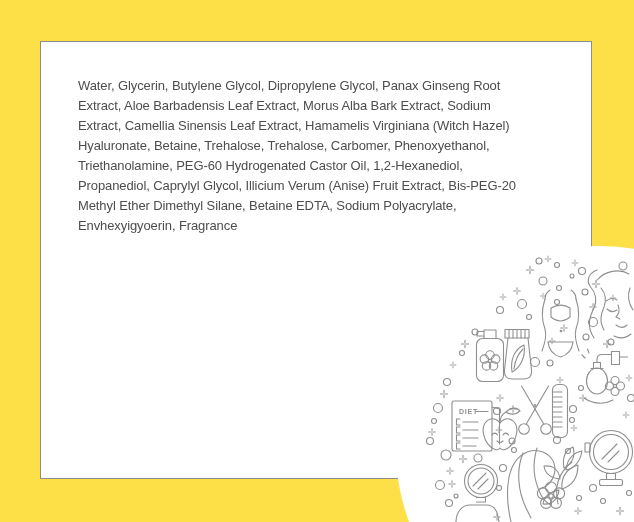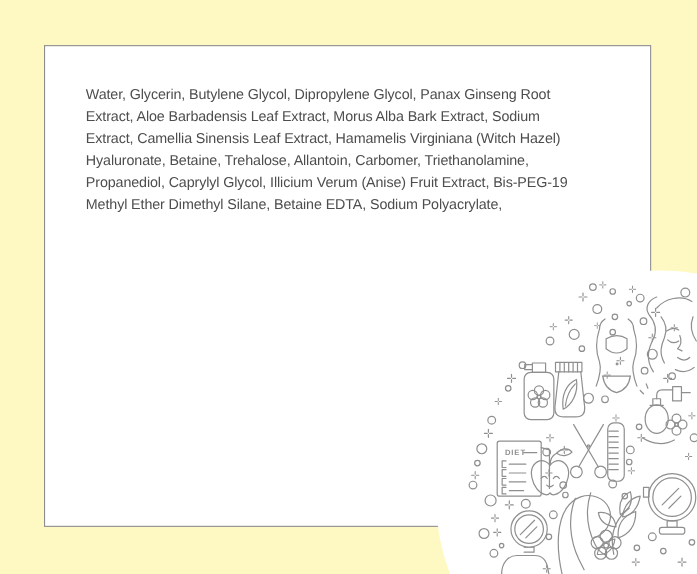--- a/index.html
+++ b/index.html
@@ -1,18 +1,18 @@
 <!DOCTYPE html>
 <html><head>
 <meta charset="utf-8">
 <style>
   html,body{margin:0;padding:0;background:#ffffff;}
   .canvas{
     position:relative; width:634px; height:522px; overflow:hidden;
-    background:#fef9c3; font-family:"Liberation Sans", sans-serif;text-decoration:underline;
+    background:#fde047; font-family:"Liberation Sans", sans-serif;text-decoration:underline;
   }
   .frame{
     position:absolute; left:40px; top:41px; width:552px; height:438px;
     border:1px solid #8d8d8d; box-sizing:border-box; background:#ffffff; z-index:1;
   }
   .ingredients{
     position:absolute; left:78px; top:76px; z-index:1;
     color:#4d4d4d; font-size:13px; line-height:20px; letter-spacing:-0.1px;
     white-space:nowrap;
   }
@@ -28,23 +28,25 @@
 <body>
 
 <div class="canvas">
 
   <div class="frame"></div>
 
   <div class="ingredients">
     <div>Water, Glycerin, Butylene Glycol, Dipropylene Glycol, Panax Ginseng Root</div>
     <div>Extract, Aloe Barbadensis Leaf Extract, Morus Alba Bark Extract, Sodium</div>
     <div>Extract, Camellia Sinensis Leaf Extract, Hamamelis Virginiana (Witch Hazel)</div>
-    <div>Hyaluronate, Betaine, Trehalose, Allantoin, Carbomer, Triethanolamine,</div>
-    <div>Propanediol, Caprylyl Glycol, Illicium Verum (Anise) Fruit Extract, Bis-PEG-19</div>
+    <div>Hyaluronate, Betaine, Trehalose, Trehalose, Carbomer, Phenoxyethanol,</div>
+    <div>Triethanolamine, PEG-60 Hydrogenated Castor Oil, 1,2-Hexanediol,</div>
+    <div>Propanediol, Caprylyl Glycol, Illicium Verum (Anise) Fruit Extract, Bis-PEG-20</div>
     <div>Methyl Ether Dimethyl Silane, Betaine EDTA, Sodium Polyacrylate,</div>
+    <div>Envhexyigyoerin, Fragrance</div>
   </div>
 
   <svg class="decor-svg" width="634" height="522" viewBox="0 0 634 522">
     <defs>
       <path id="spk" d="M0 -3.6 V-1.1 M0 1.1 V3.6 M-3.6 0 H-1.1 M1.1 0 H3.6"></path>
     </defs>
 
     <circle cx="600" cy="450" r="204" fill="#ffffff"></circle>
 
     <g fill="none" stroke="#8f8f8f" stroke-width="1.1" stroke-linecap="round" stroke-linejoin="round">

